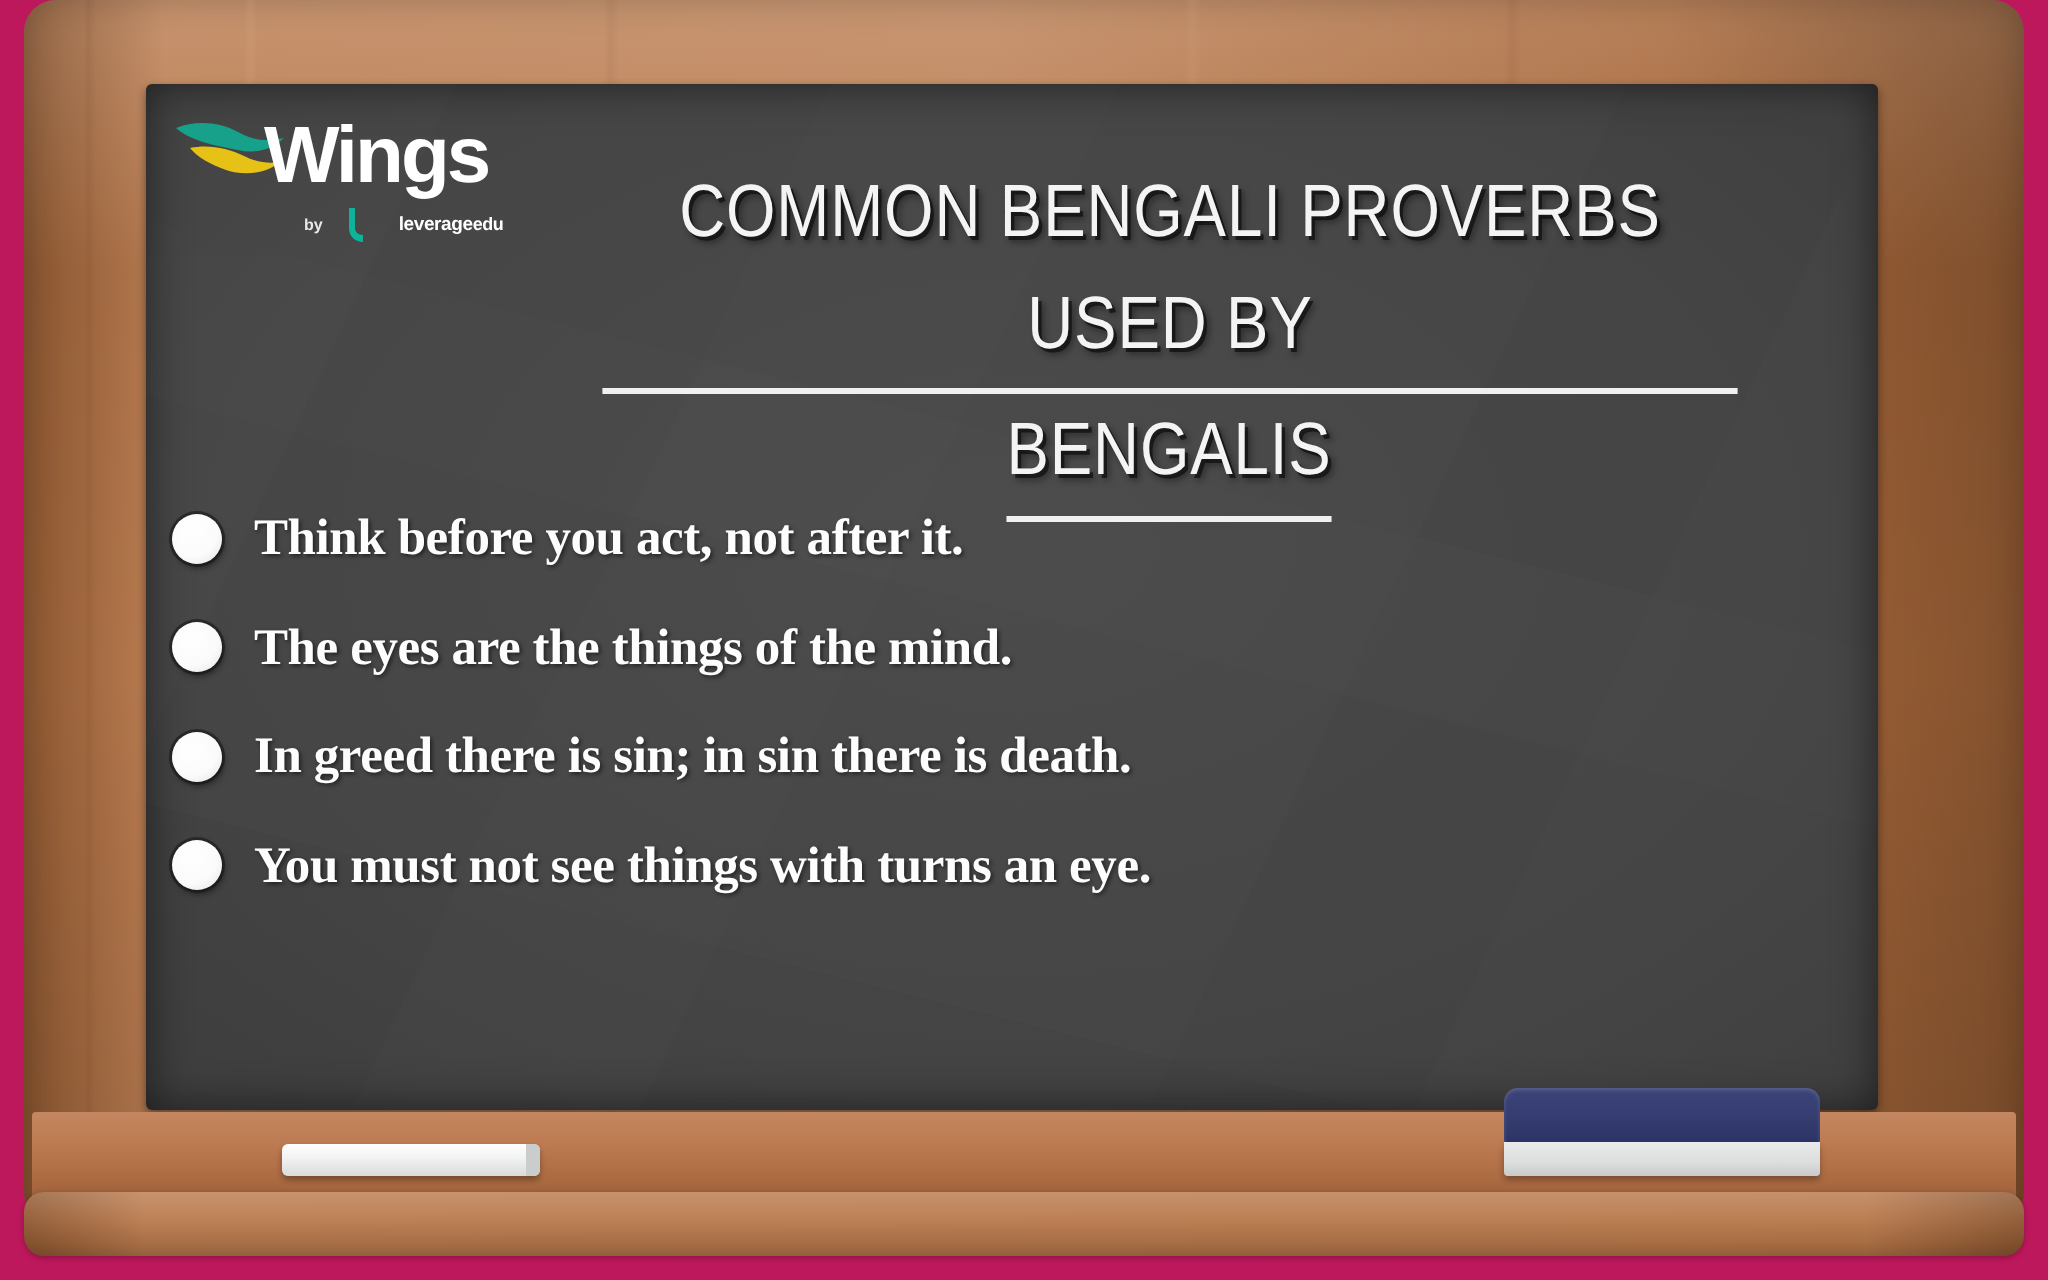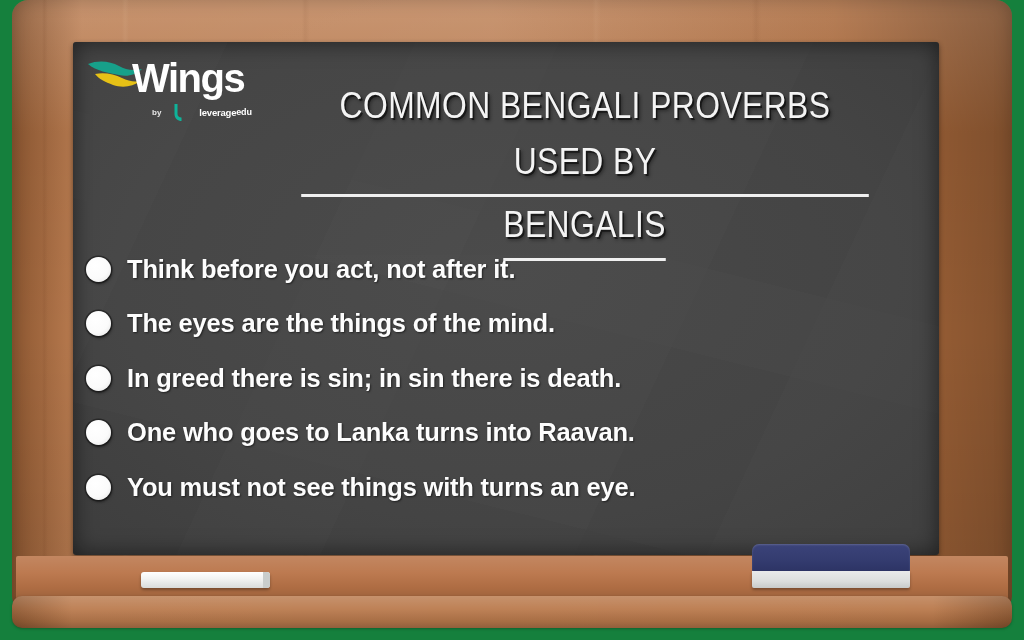--- a/index.html
+++ b/index.html
@@ -12,21 +12,21 @@
     width: 1024px;
     height: 640px;
     overflow: hidden;
     font-family: "Liberation Sans", sans-serif;
   }
 
   #stage {
     position: relative;
     width: 1024px;
     height: 640px;
-    background: #15803d;
+    background: #be185d;
   }
 
   
   .frame {
     position: absolute;
     left: 12px;
     top: 0px;
     width: 1000px;
     height: 612px;
     border-radius: 16px;
@@ -204,21 +204,21 @@
     width: 25px;
     height: 25px;
     border-radius: 50%;
     background: radial-gradient(circle at 38% 34%, #ffffff 0%, #fbfbfb 58%, #e2e2e2 100%);
     box-shadow:
       0 0 0 1.5px rgba(20,20,20,0.55),
       1px 2px 3px rgba(0,0,0,0.5);
     margin-right: 16px;
   }
   .proverb-text {
-    font-family: Liberation Sans, sans-serif;
+    font-family: Liberation Serif, serif;
     font-weight: 700;
     font-size: 25.5px;
     letter-spacing: -0.2px;
     color: #fdfdfd;
     text-shadow: 1px 1px 2px rgba(0,0,0,0.55);
     white-space: nowrap;
   }
 
   
   .ledge {
@@ -353,24 +353,20 @@
     <li class="proverb-item">
       <span class="bullet"></span>
       <span class="proverb-text">The eyes are the things of the mind.</span>
     </li>
     <li class="proverb-item">
       <span class="bullet"></span>
       <span class="proverb-text">In greed there is sin; in sin there is death.</span>
     </li>
     <li class="proverb-item">
       <span class="bullet"></span>
-      <span class="proverb-text">One who goes to Lanka turns into Raavan.</span>
-    </li>
-    <li class="proverb-item">
-      <span class="bullet"></span>
       <span class="proverb-text">You must not see things with turns an eye.</span>
     </li>
   </ul>
 
   <div class="ledge"></div>
   <div class="chalk"></div>
   <div class="eraser">
     <div class="eraser-top"></div>
     <div class="eraser-felt"></div>
   </div>

